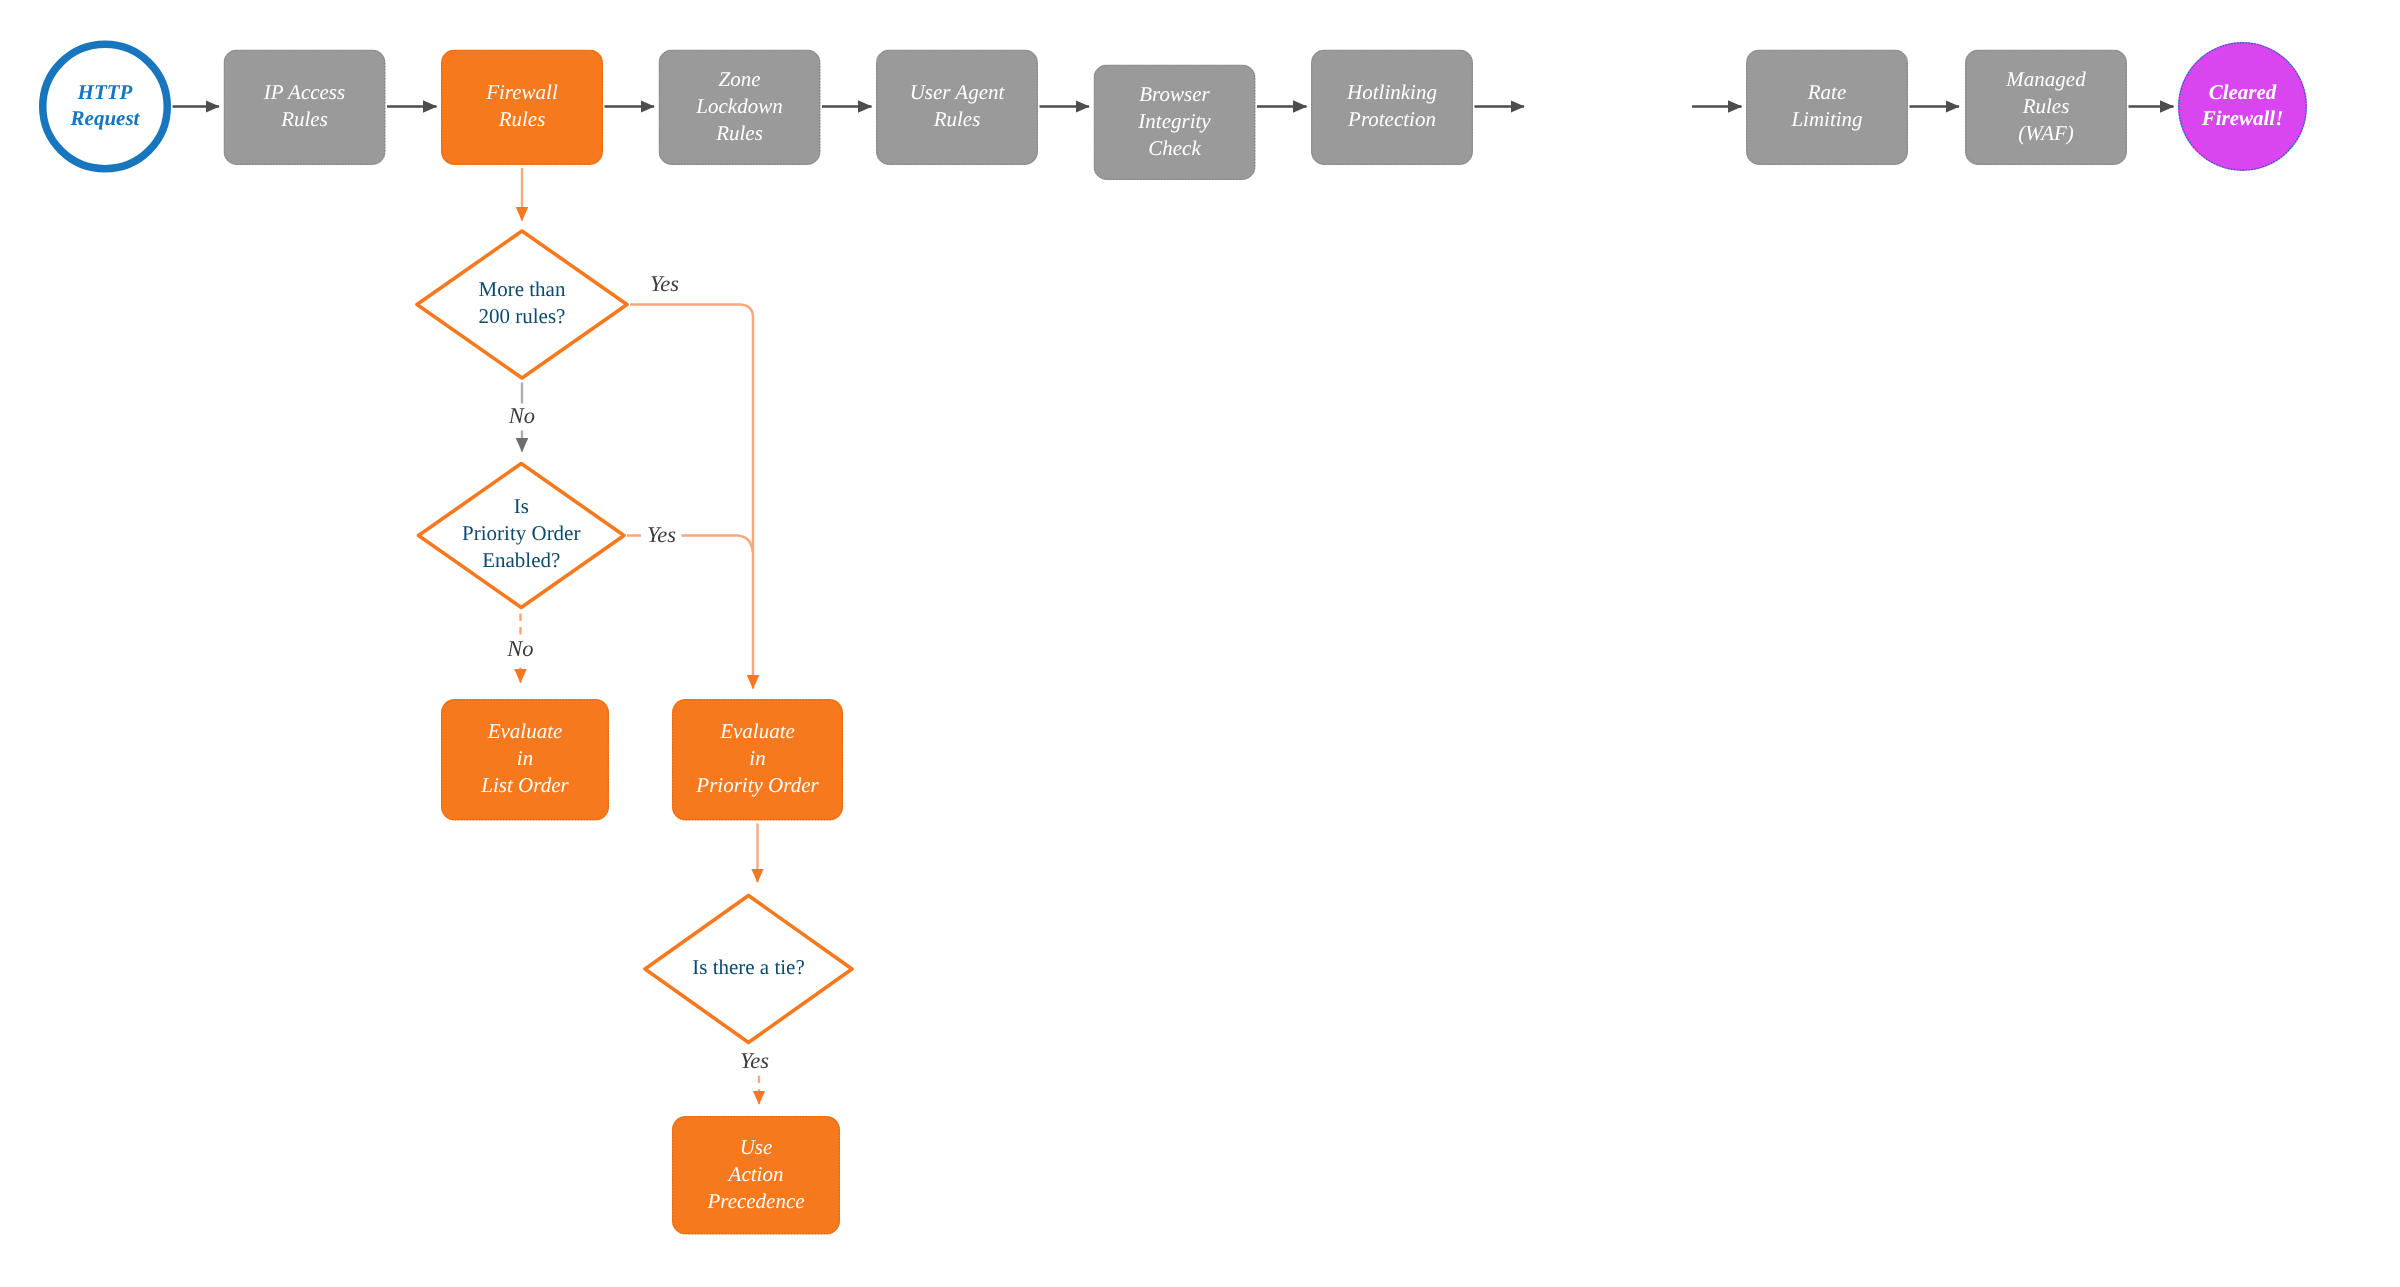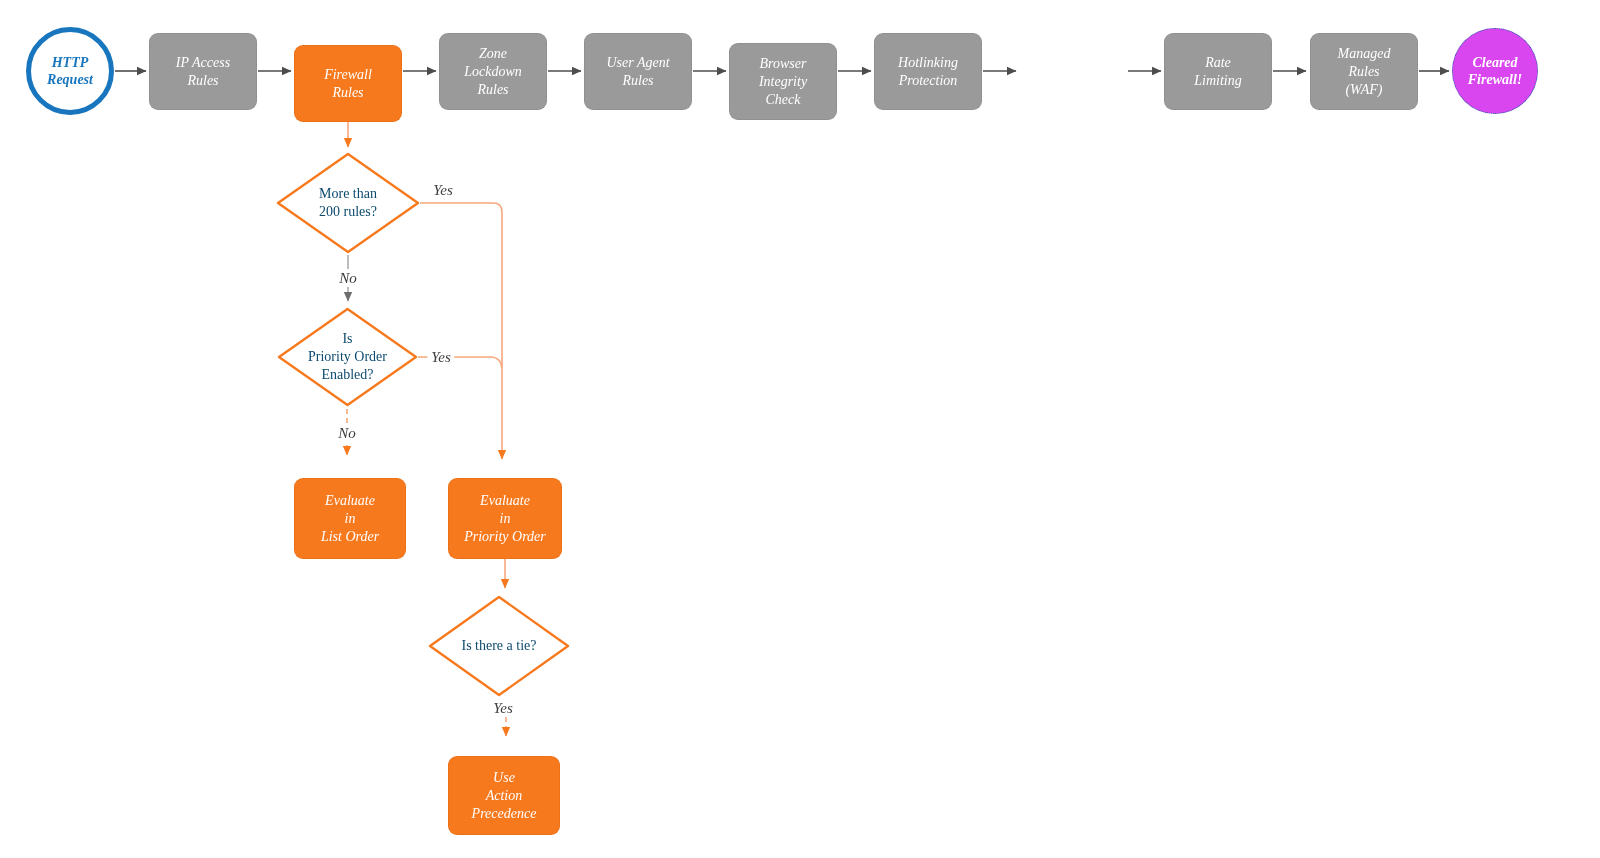--- a/index.html
+++ b/index.html
@@ -14,21 +14,21 @@
           text-align: center; white-space: pre-line; }
 
   .circle { border-radius: 50%; font-weight: bold; font-style: italic;
             font-size: 14px; line-height: 17px; }
   .circle.start { background: #FFFFFF; border: 5px solid #1776BD; color: #1776BD; }
   .circle.end   { background: #d946ef; border: 1px dotted #1267A8; color: #FFFFFF; }
 
   .process { border-radius: 9px; font-style: italic; font-size: 14px;
              line-height: 18px; color: #FFFFFF; }
   .process.gray   { background: #9A9A9A; border: 1px dotted #878787; }
-  .process.orange { background: #F7791E; border: 1px dotted #E06A12; margin-top: 12px; }
+  .process.orange { background: #F7791E; border: 1px dotted #E06A12; }
 
   .decision { background: transparent; }
   .decision svg.diamond-shape { position: absolute; inset: 0; }
   .decision .decision-label { position: relative; z-index: 1; color: #0c4a6e;
              font-size: 14px; line-height: 18px; white-space: pre-line; }
 
   .edge-label { position: absolute; z-index: 3; color: #3D3D3D; font-style: italic;
                 font-size: 15px; line-height: 16px; background: #FFFFFF;
                 padding: 1px 4px; transform: translate(-50%, -50%); text-align: center; }
 </style>

